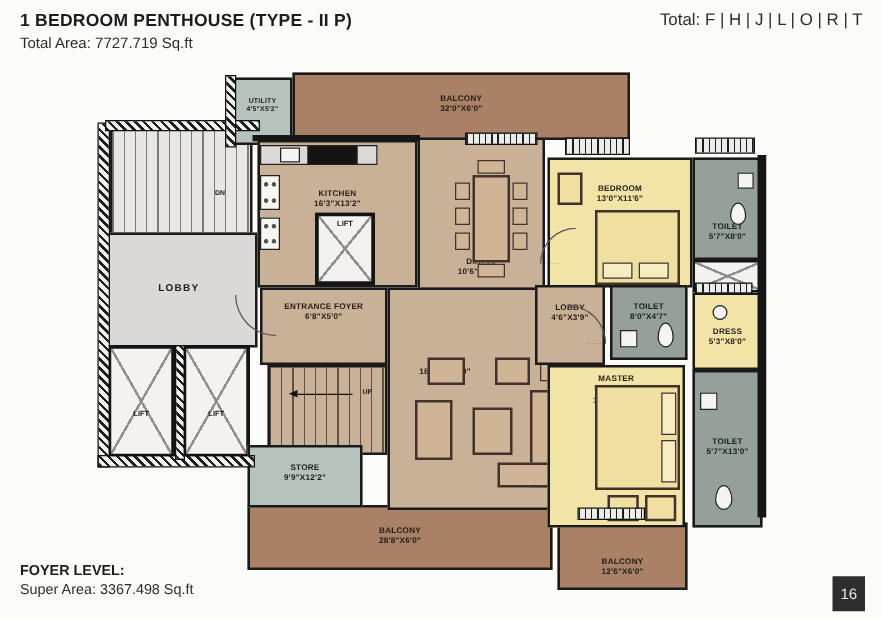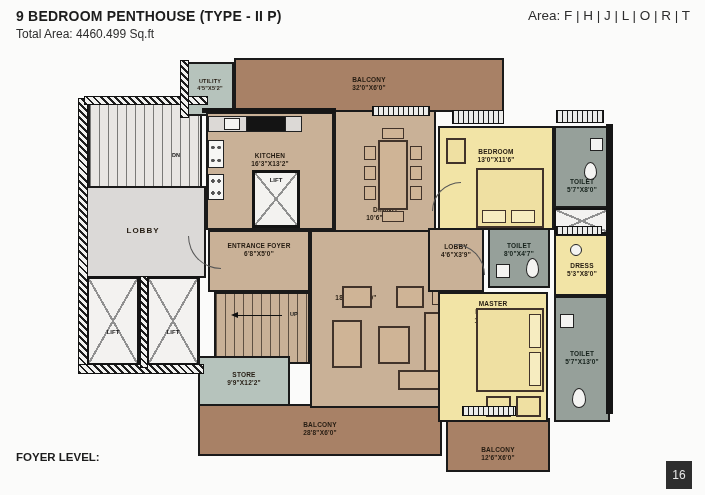--- a/index.html
+++ b/index.html
@@ -57,23 +57,23 @@
         radial-gradient(circle 2px at 28% 75%,#555 1.6px,transparent 2px),
         radial-gradient(circle 2px at 72% 75%,#555 1.6px,transparent 2px),#f6f6f4;
        border:1px solid #222;}
   .wc{position:absolute;box-sizing:border-box;background:#f4f4f2;border:1px solid #222;border-radius:50% 50% 50% 50%/60% 60% 40% 40%;}
 </style>
 </head>
 <body>
 
 <div class="page">
 
-  <div class="title">9 BEDROOM PENTHOUSE (TYPE - II P)</div>
-  <div class="subtitle">Total Area: 4460.499 Sq.ft</div>
-  <div class="tower">Area: F | H | J | L | O | R | T</div>
+  <div class="title">1 BEDROOM PENTHOUSE (TYPE - II P)</div>
+  <div class="subtitle">Total Area: 7727.719 Sq.ft</div>
+  <div class="tower">Total: F | H | J | L | O | R | T</div>
 
   <div class="room brown" style="left:234px;top:58px;width:270px;height:54px;">
     <div class="rlabel" style="top:16px;">
       <span>BALCONY</span>
       <span>32'0"X6'0"</span>
     </div>
   </div>
   <div class="room brown" style="left:198px;top:404px;width:244px;height:52px;">
     <div class="rlabel" style="top:15px;">
       <span>BALCONY</span>
@@ -247,15 +247,16 @@
   <div class="window" style="left:452px;top:110px;width:52px;height:14px;"></div>
   <div class="window" style="left:556px;top:110px;width:48px;height:13px;"></div>
   <div class="window" style="left:556px;top:226px;width:46px;height:9px;"></div>
   <div class="window" style="left:462px;top:406px;width:54px;height:10px;"></div>
 
   <div class="arc" style="left:188px;top:236px;width:32px;height:32px;"></div>
   <div class="arc" style="left:432px;top:182px;width:28px;height:28px;transform:rotate(90deg);"></div>
   <div class="arc" style="left:454px;top:244px;width:30px;height:30px;transform:rotate(180deg);"></div>
 
   <div class="level">FOYER LEVEL:</div>
+  <div class="super">Super Area: 3367.498 Sq.ft</div>
   <div class="pageno">16</div>
 
 </div>
 
 </body></html>

